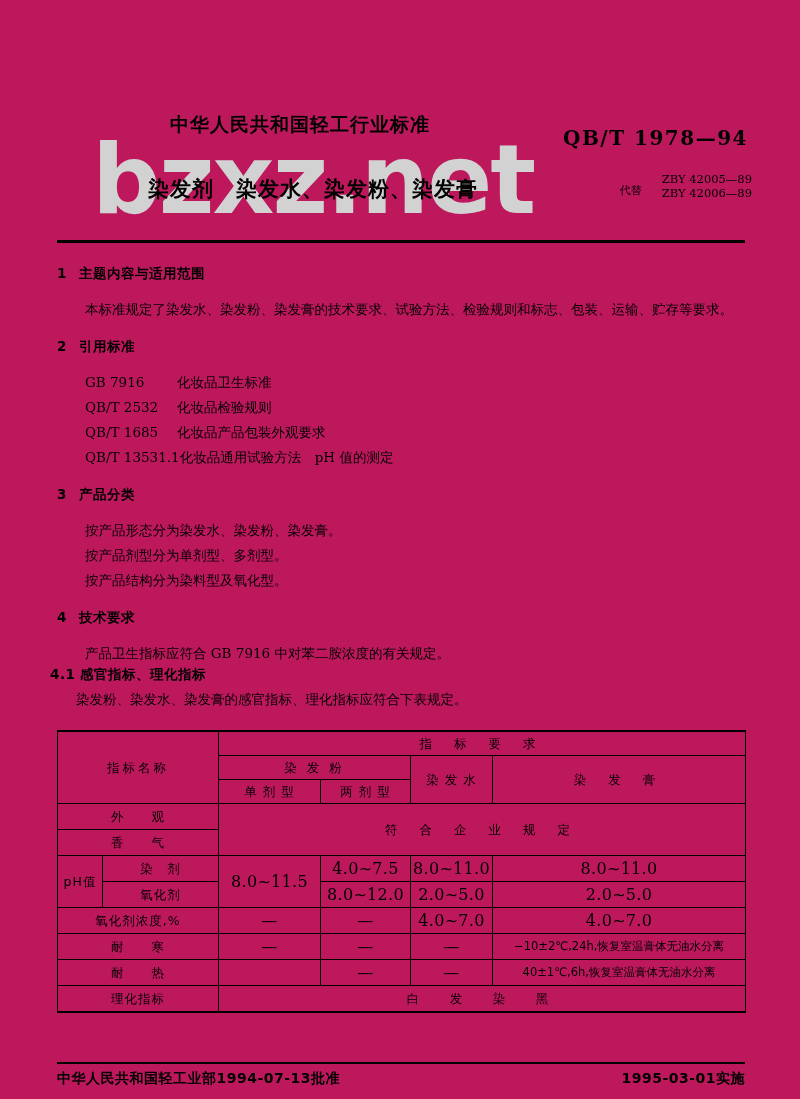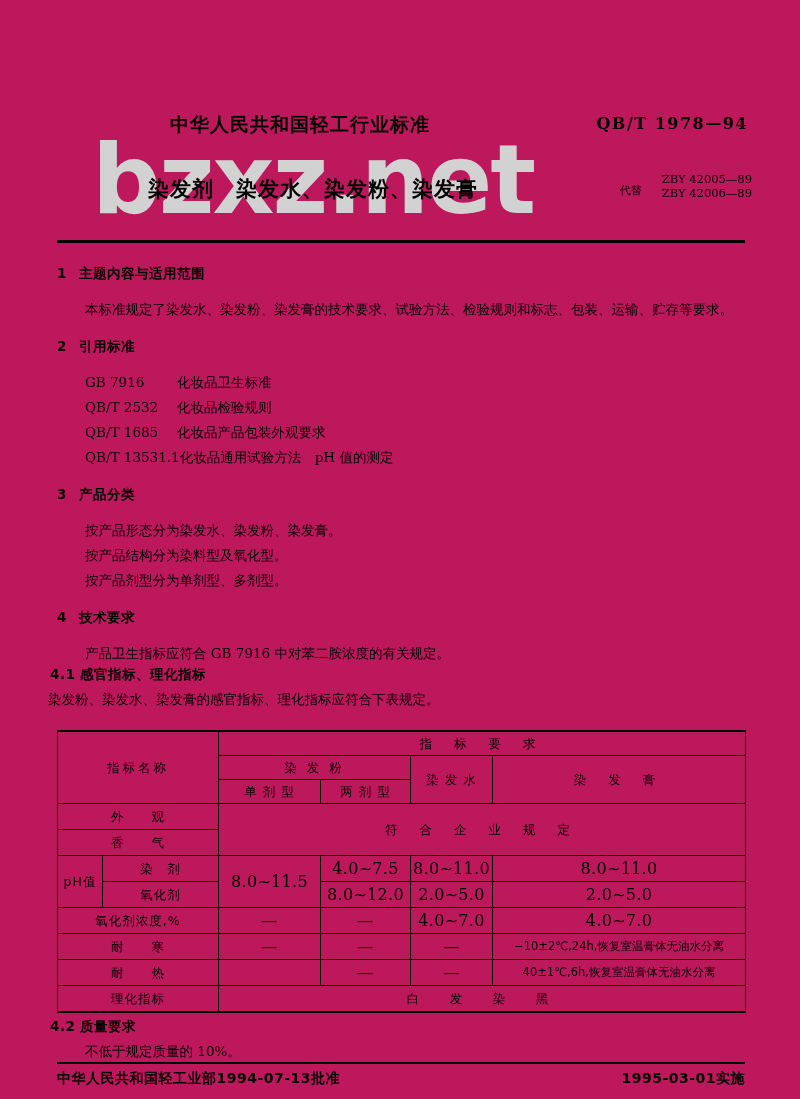--- a/index.html
+++ b/index.html
@@ -46,23 +46,23 @@
     left: 170px;
     top: 112px;
     font-size: 19px;
     font-weight: bold;
     letter-spacing: 1px;
     white-space: nowrap;
   }
   .hdr-stdno {
     position: absolute;
     right: 52px;
-    top: 114px;
-    font-family: "DejaVu Serif", "Liberation Serif", serif;
-    font-size: 16px;
+    top: 126px;
+    font-family: "DejaVu Serif", "Liberation Serif", serif;
+    font-size: 20px;
     font-weight: bold;
     letter-spacing: 1.5px;
     white-space: nowrap;
   }
   .hdr-title {
     position: absolute;
     left: 148px;
     top: 175px;
     font-size: 21px;
     font-weight: bold;
@@ -278,34 +278,34 @@
     <div class="list-line">
       <span class="code">QB/T 13531.1</span><span>化妆品通用试验方法　pH 值的测定</span>
     </div>
 
     <div class="gap-md"></div>
     <div class="sec-head">
       <span class="num">3</span><span>产品分类</span>
     </div>
     <div class="gap-sm"></div>
     <p class="para" style="padding-left:85px;">按产品形态分为染发水、染发粉、染发膏。</p>
+    <p class="para" style="padding-left:85px;">按产品剂型分为单剂型、多剂型。</p>
     <p class="para" style="padding-left:85px;">按产品结构分为染料型及氧化型。</p>
-    <p class="para" style="padding-left:85px;">按产品剂型分为单剂型、多剂型。</p>
 
     <div class="gap-md"></div>
     <div class="sec-head">
       <span class="num">4</span><span>技术要求</span>
     </div>
     <div class="gap-sm"></div>
     <p class="para" style="padding-left:85px;">产品卫生指标应符合 GB 7916 中对苯二胺浓度的有关规定。</p>
 
     <div class="sec-head-sub">
       <span class="num">4.1</span><span>感官指标、理化指标</span>
     </div>
-    <p class="para" style="padding-left:48px;">染发粉、染发水、染发膏的感官指标、理化指标应符合下表规定。</p>
+    <p class="para" style="padding-left:76px;">染发粉、染发水、染发膏的感官指标、理化指标应符合下表规定。</p>
 
   </div>
 
   <div id="table-wrap">
     <table class="spec">
       <colgroup>
         <col style="width:45px">
         <col style="width:116px">
         <col style="width:102px">
         <col style="width:90px">
@@ -375,26 +375,20 @@
         </tr>
 
         <tr class="row-h-tall thick-bottom">
           <td colspan="2" class="cell-cn-tight">理化指标</td>
           <td colspan="4" class="cell-cn-wide">白　发　染　黑</td>
         </tr>
       </tbody>
     </table>
   </div>
 
-  <div id="sec42" style="position:absolute; left:0; top:1018px; width:800px; z-index:2;">
-    <div class="sec-head-sub">
-      <span class="num">4.2</span><span>质量要求</span>
-    </div>
-    <p class="para" style="padding-left:85px;">不低于规定质量的 10%。</p>
-  </div>
 
   <div id="footer-rule"></div>
   <div id="footer">
     <span>中华人民共和国轻工业部1994-07-13批准</span>
     <span>1995-03-01实施</span>
   </div>
 
 </div>
 
 </body></html>

